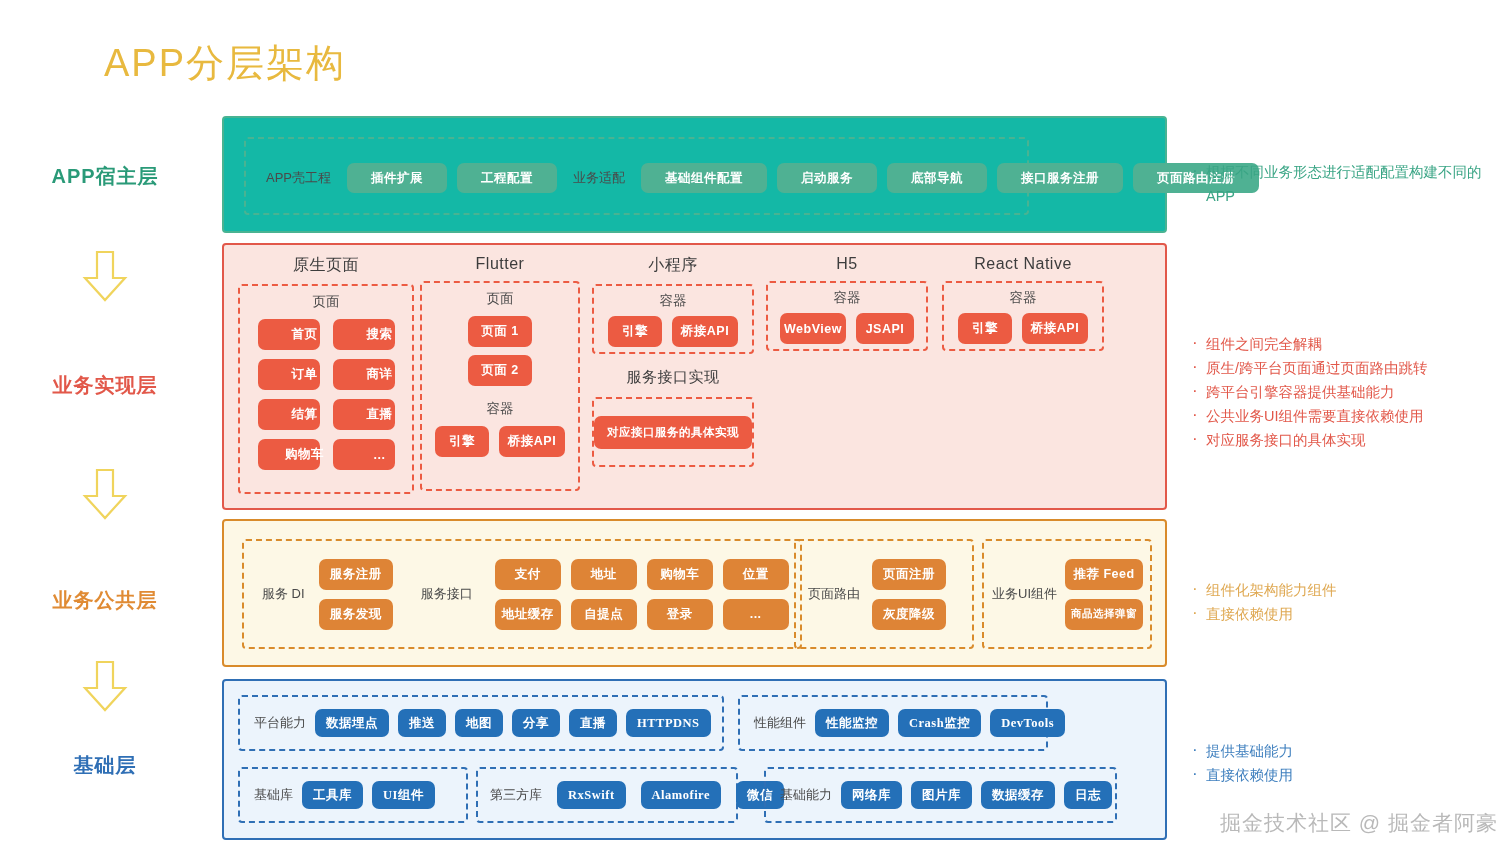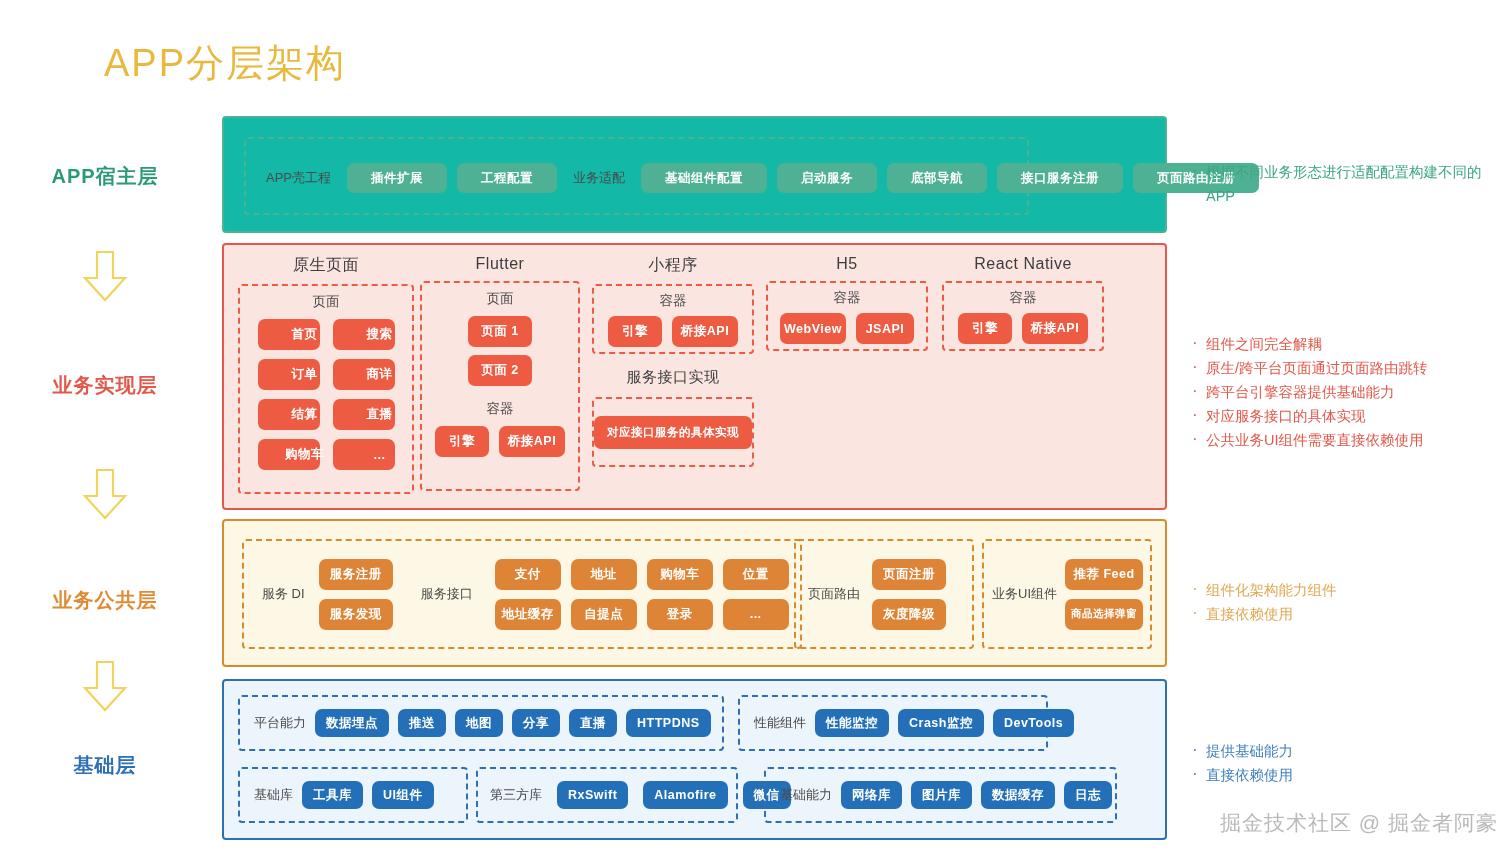--- a/index.html
+++ b/index.html
@@ -84,21 +84,21 @@
   .fl-pill { width:64px; height:31px; }
 
   
   .pub-left { position:absolute; left:18px; top:18px; width:560px; height:110px; border-color:#d98b2b; }
   .pub-mid  { position:absolute; left:570px; top:18px; width:180px; height:110px; border-color:#d98b2b; }
   .pub-right{ position:absolute; left:758px; top:18px; width:170px; height:110px; border-color:#d98b2b; }
   .pub-left .pill, .pub-mid .pill, .pub-right .pill { height:31px; }
 
   
   .base-box { border-color:#2f6fb5; }
-  .base-box .pill { height:28px; padding:0 11px; }
+  .base-box .pill { height:28px; padding:0 11px;font-family:Liberation Serif, serif; }
 
   
   .watermark {
     position:absolute; right:14px; bottom:14px;
     font-size:21px; color:#b9b9b9; letter-spacing:1px;
     white-space:nowrap;
   }
 
   
   .notes { position:absolute; left:1192px; width:310px; }
@@ -336,22 +336,22 @@
     <ul class="note-list">
       <li>根据不同业务形态进行适配配置构建不同的APP</li>
     </ul>
   </div>
 
   <div class="notes n2">
     <ul class="note-list">
       <li>组件之间完全解耦</li>
       <li>原生/跨平台页面通过页面路由跳转</li>
       <li>跨平台引擎容器提供基础能力</li>
+      <li>公共业务UI组件需要直接依赖使用</li>
       <li>对应服务接口的具体实现</li>
-      <li>公共业务UI组件需要直接依赖使用</li>
     </ul>
   </div>
 
   <div class="notes n3">
     <ul class="note-list">
       <li>组件化架构能力组件</li>
       <li>直接依赖使用</li>
     </ul>
   </div>
 

